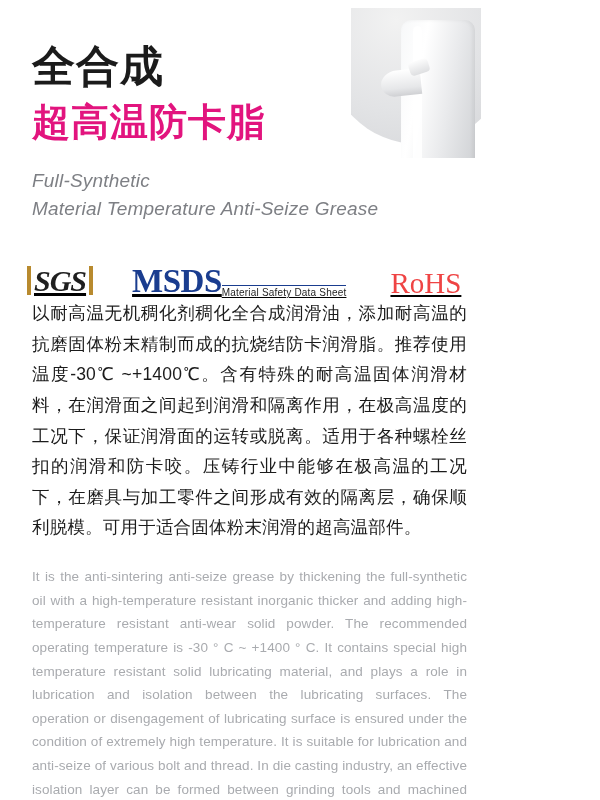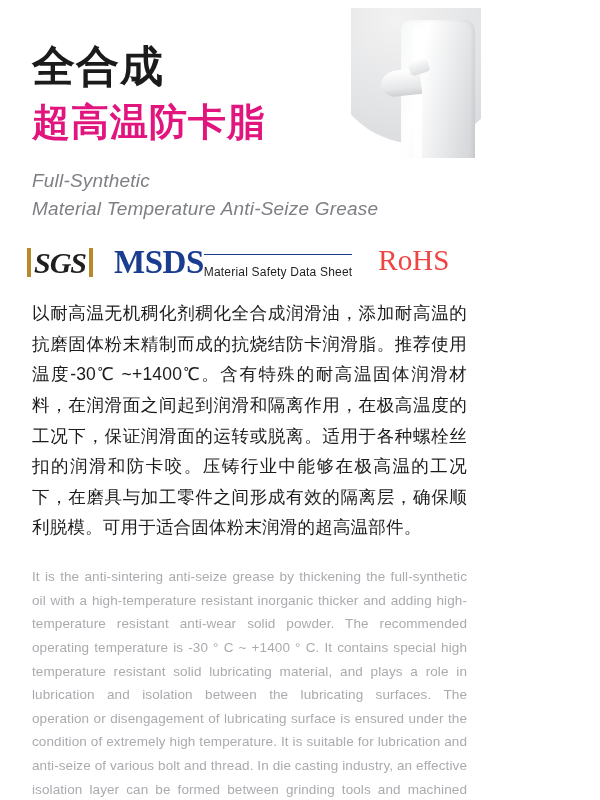--- a/index.html
+++ b/index.html
@@ -107,23 +107,24 @@
     font-style: italic;
     color: #7d7f84;
     line-height: 1.45;
     letter-spacing: 0.2px;
   }
 
   
   .certs {
     margin-top: 24px;
     display: flex;
-    align-items: flex-start;
-    gap: 26px;
+    align-items: flex-end;
+    gap: 44px;
     height: 52px;
+    text-decoration: underline;
   }
   .cert {
     display: flex;
     align-items: flex-end;
   }
   .sgs {
     position: relative;
     font-size: 30px;
     font-weight: bold;
     font-style: italic;
@@ -155,26 +156,26 @@
   }
   .msds {
     font-size: 33px;
     font-weight: bold;
     color: #1a3d8f;
     font-family: "Liberation Serif", serif;
     letter-spacing: -0.5px;
     line-height: 1;
   }
   .msds-sub {
-    font-size: 12px;
+    font-size: 10px;
     color: #1f1f1f;
     letter-spacing: 0.2px;
     border-top: 1px solid #1a3d8f;
     margin-top: 2px;
-    padding-top: 10px;
+    padding-top: 1px;
   }
   .rohs {
     font-size: 29px;
     color: #ef4444;
     font-family: "Liberation Serif", serif;
     line-height: 1;
   }
 
   
   .body-cn {

